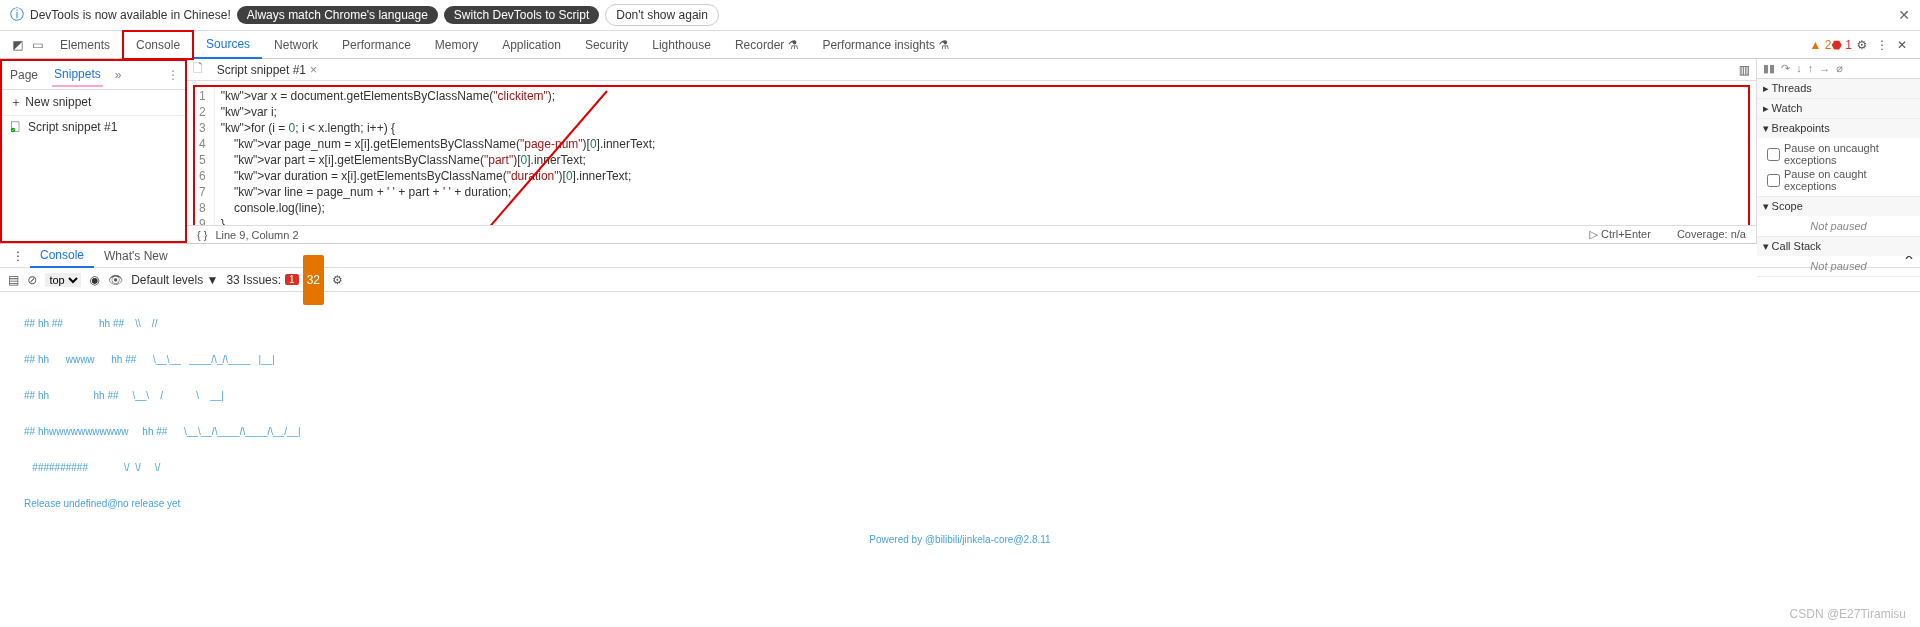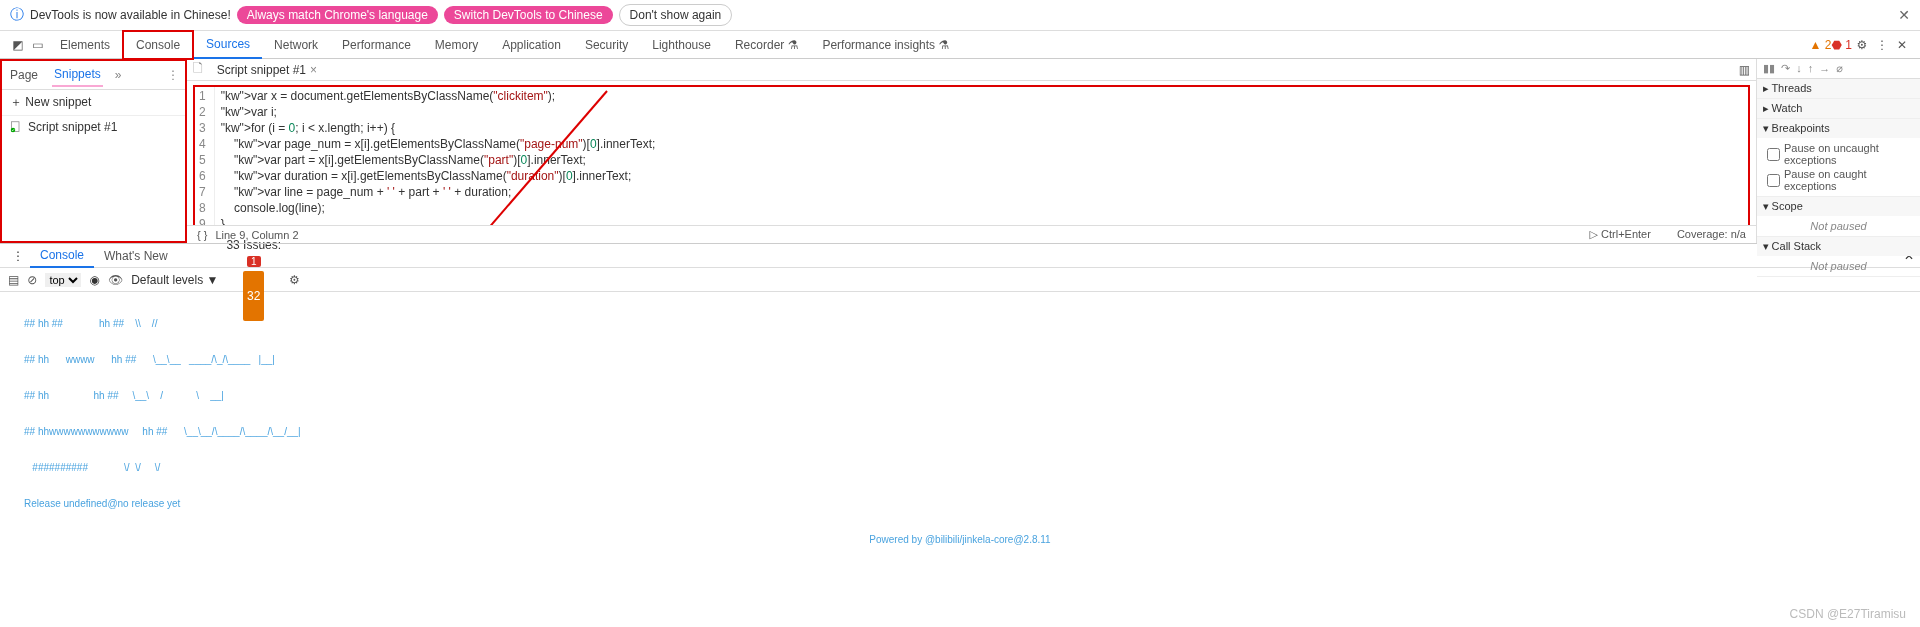--- a/index.html
+++ b/index.html
@@ -1,21 +1,21 @@
 <!DOCTYPE html>
 <html><head>
 <meta charset="utf-8">
 <style>
 * { margin: 0; padding: 0; box-sizing: border-box; font-family: "Segoe UI", Arial, sans-serif; }
 body { font-size: 12px; color: #333; background: #fff; overflow: hidden; }
 
 .banner { display: flex; align-items: center; padding: 4px 10px; border-bottom: 1px solid #ddd; gap: 6px; }
 .banner .info-icon { color: #1a73e8; font-size: 14px; }
 .banner .msg { color: #333; }
-.btn-blue { background: #ec4899; color: #fff; border-radius: 12px; padding: 2px 10px; border: none; cursor: pointer; font-size: 12px; }
+.btn-blue { background: #404040; color: #fff; border-radius: 12px; padding: 2px 10px; border: none; cursor: pointer; font-size: 12px; }
 .btn-ghost { background: #fff; color: #333; border: 1px solid #ccc; border-radius: 12px; padding: 3px 10px; cursor: pointer; font-size: 12px; }
 .banner .close { margin-left: auto; cursor: pointer; font-size: 14px; color: #666; }
 
 .tabs-main { display: flex; align-items: center; border-bottom: 1px solid #ccc; padding: 0 8px; height: 28px; }
 .tabs-main .icon-btn { width: 20px; text-align: center; cursor: pointer; color: #555; }
 .tabs-main .tab { padding: 6px 12px; cursor: pointer; color: #555; }
 .tabs-main .tab.active { color: #1a73e8; border-bottom: 2px solid #1a73e8; }
 .tabs-main .spacer { flex: 1; }
 .tabs-main .warn { color: #e37400; font-size: 12px; }
 .tabs-main .err { color: #d93025; font-size: 12px; }
@@ -62,39 +62,39 @@
 .drawer-tabs .dtab { padding: 4px 10px; cursor: pointer; color: #555; }
 .drawer-tabs .dtab.active { color: #1a73e8; border-bottom: 2px solid #1a73e8; }
 .drawer-tabs .dx { margin-left: auto; cursor: pointer; }
 
 .console-toolbar { display: flex; align-items: center; gap: 8px; padding: 2px 8px; border-bottom: 1px solid #ddd; height: 24px; }
 .console-toolbar .ci { cursor: pointer; color: #555; }
 .console-toolbar select { border: none; font-size: 11px; }
 .console-toolbar .filter { flex: 1; }
 .console-toolbar .filter input { width: 100%; border: 1px solid #ccc; padding: 2px 6px; font-size: 11px; }
 .console-toolbar .levels { cursor: pointer; }
-.console-toolbar .issues { display: flex; gap: 4px; align-items: center; flex-direction: column; }
+.console-toolbar .issues { display: flex; gap: 4px; align-items: center; }
 .badge-red { background: #d93025; color: #fff; padding: 0 4px; border-radius: 2px; font-size: 10px; }
 .badge-yellow { background: #e37400; color: #fff; padding: 18px 4px; border-radius: 2px; font-size: 12px; }
 
 .console-body { overflow: auto; height: 280px; font-family: Consolas, monospace; font-size: 12px; }
 .ascii { color: #4aa3df; padding: 2px 24px; white-space: pre; line-height: 12px; font-size: 10px; }
 
 .arrow-svg { position: absolute; pointer-events: none; }
 
 .watermark { position: fixed; bottom: 6px; right: 14px; color: #bbb; font-size: 12px; font-family: Arial; }
 </style>
 </head>
 <body>
 
 <div class="banner">
   <span class="info-icon">ⓘ</span>
   <span class="msg">DevTools is now available in Chinese!</span>
   <button class="btn-blue">Always match Chrome's language</button>
-  <button class="btn-blue">Switch DevTools to Chinese</button>
+  <button class="btn-blue">Switch DevTools to Script</button>
   <button class="btn-ghost">Don't show again</button>
   <span class="close">✕</span>
 </div>
 
 <div class="tabs-main">
   <span class="icon-btn">◩</span>
   <span class="icon-btn">▭</span>
   <span class="tab">Elements</span>
   <span class="tab" style="border:2px solid #d00;">Console</span>
   <span class="tab active">Sources</span>

